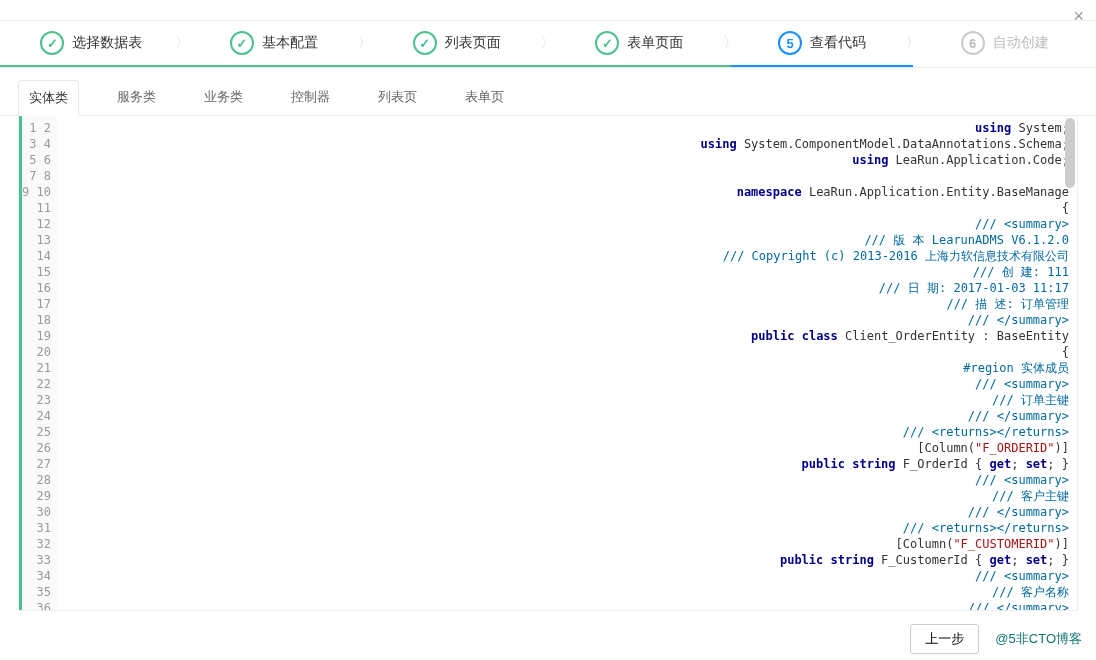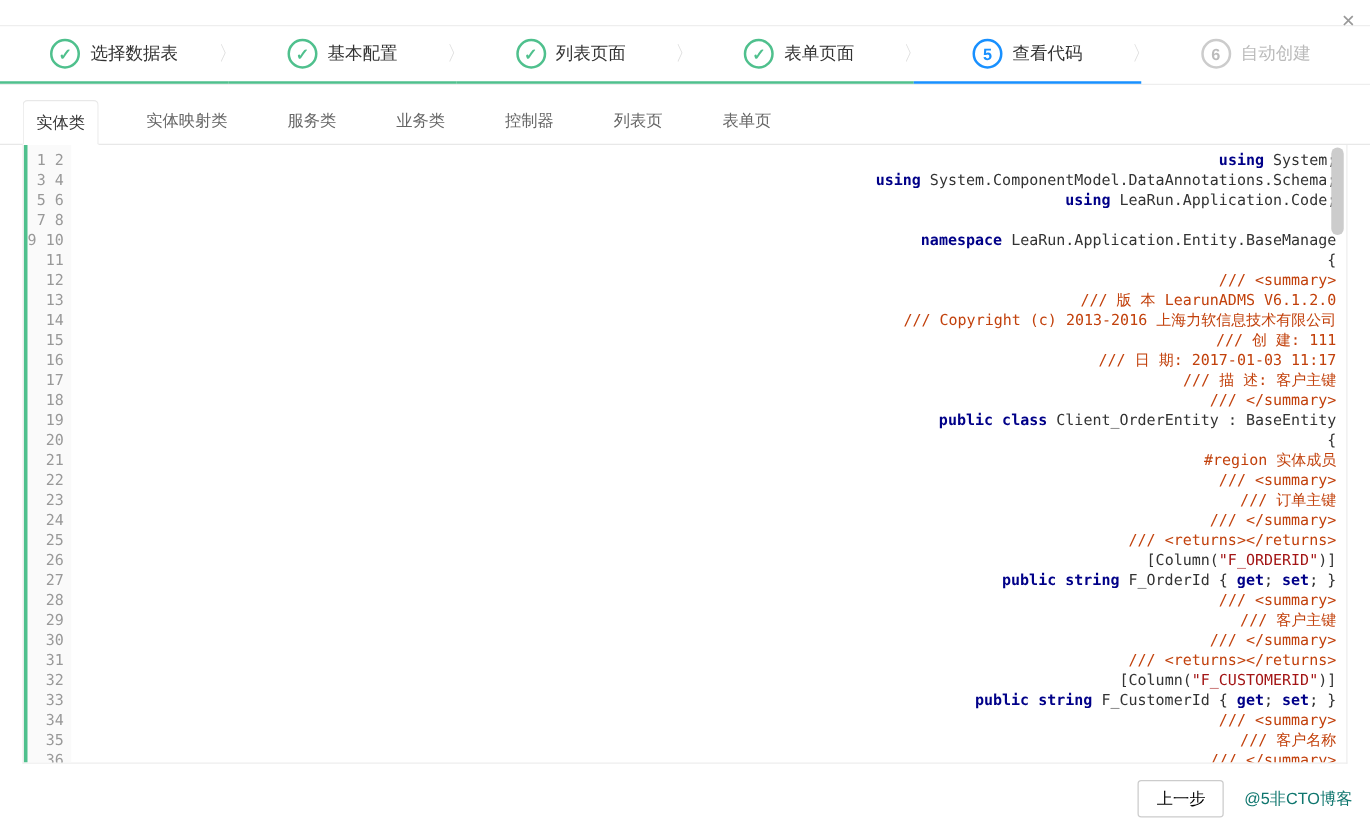--- a/index.html
+++ b/index.html
@@ -128,21 +128,21 @@
   position: absolute;
   right: 2px;
   top: 2px;
   width: 10px;
   height: 70px;
   background: #ccc;
   border-radius: 5px;
 }
 .k-kw { color: #008; font-weight: bold; }
 .k-str { color: #a31515; }
-.k-cmt { color: #c2410c; }
+.k-cmt { color: #0369a1; }
 .footer {
   position: absolute;
   right: 14px;
   bottom: 6px;
   display: flex;
   gap: 10px;
   align-items: center;
   justify-content: flex-end;
 }
 .btn {
@@ -193,21 +193,20 @@
       <span class="step-arrow">〉</span>
     </div>
     <div class="step future">
       <span class="step-icon">6</span>
       <span>自动创建</span>
     </div>
   </div>
 
 <div class="tabs">
     <div class="tab active">实体类</div>
-    <div class="tab">实体映射类</div>
     <div class="tab">服务类</div>
     <div class="tab">业务类</div>
     <div class="tab">控制器</div>
     <div class="tab">列表页</div>
     <div class="tab">表单页</div>
   </div>
 
 <div class="code-area">
   <div class="gutter">1
 2
@@ -251,21 +250,21 @@
 <span class="k-kw">using</span> System.ComponentModel.DataAnnotations.Schema;
 <span class="k-kw">using</span> LeaRun.Application.Code;
 
 <span class="k-kw">namespace</span> LeaRun.Application.Entity.BaseManage
 {
     <span class="k-cmt">/// &lt;summary&gt;</span>
     <span class="k-cmt">/// 版 本 LearunADMS V6.1.2.0</span>
     <span class="k-cmt">/// Copyright (c) 2013-2016 上海力软信息技术有限公司</span>
     <span class="k-cmt">/// 创 建: 111</span>
     <span class="k-cmt">/// 日 期: 2017-01-03 11:17</span>
-    <span class="k-cmt">/// 描 述: 客户主键</span>
+    <span class="k-cmt">/// 描 述: 订单管理</span>
     <span class="k-cmt">/// &lt;/summary&gt;</span>
     <span class="k-kw">public</span> <span class="k-kw">class</span> Client_OrderEntity : BaseEntity
     {
         <span class="k-cmt">#region 实体成员</span>
         <span class="k-cmt">/// &lt;summary&gt;</span>
         <span class="k-cmt">/// 订单主键</span>
         <span class="k-cmt">/// &lt;/summary&gt;</span>
         <span class="k-cmt">/// &lt;returns&gt;&lt;/returns&gt;</span>
         [Column(<span class="k-str">"F_ORDERID"</span>)]
         <span class="k-kw">public</span> <span class="k-kw">string</span> F_OrderId { <span class="k-kw">get</span>; <span class="k-kw">set</span>; }

